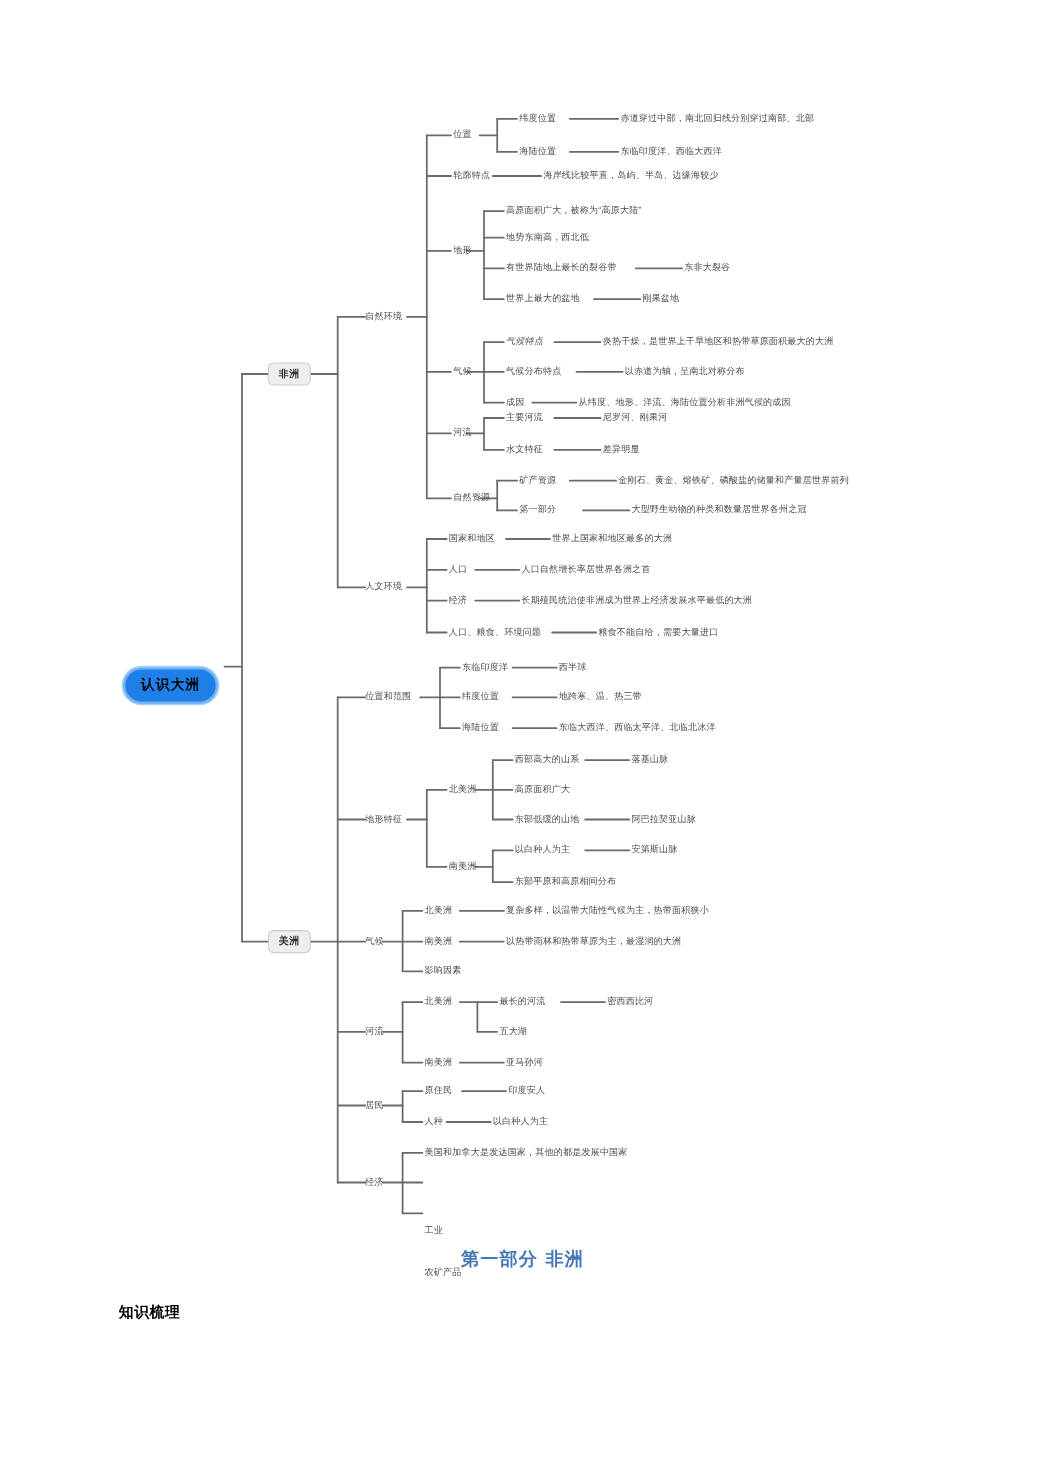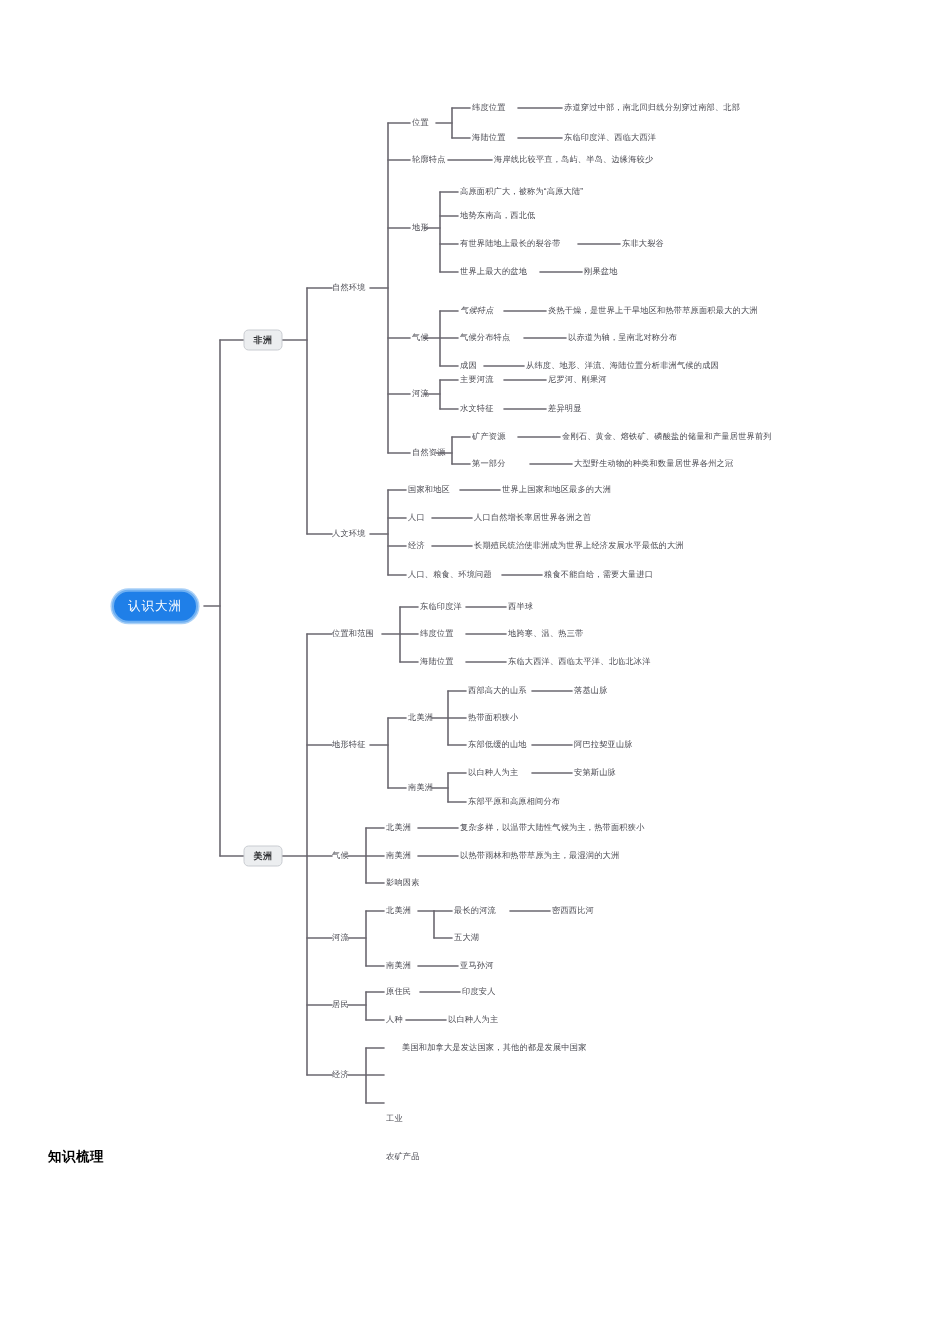--- a/index.html
+++ b/index.html
@@ -40,29 +40,30 @@
     line-height: 1;
     transform: translateY(-50%);
     letter-spacing: 0.2px;
   }
 
   
   .root-node {
     position: absolute;
     transform: translate(-50%, -50%);
     background: #1f7fe8;
-    color: #ffffff;
+    color: #000000;
     font-size: 12.5px;
-    font-weight: normal;
+    font-weight: bold;
     padding: 8px 14px;
     border-radius: 22px;
     border: 2px solid #6fb0f2;
     box-shadow: 0 0 0 1.5px #a9d0f7;
     letter-spacing: 1px;
     line-height: 1;
+    margin-top: 17px;
   }
 
   
   .box-node {
     position: absolute;
     transform: translate(-50%, -50%);
     background: #eceef0;
     color: #2f3033;
     font-size: 9px;
     font-weight: bold;
@@ -92,21 +93,21 @@
     margin-top: 14px;
     letter-spacing: 1px;
   }
   .heading-2 {
     font-size: 16.5px;
     margin-top: 18px;
     letter-spacing: 0.5px;
   }
   .sub-heading {
     margin-top: 28px;
-    margin-left: 48px;
+    margin-left: 108px;
     font-size: 13.5px;
     font-weight: bold;
     color: #000000;
     font-family: "DejaVu Serif", "Liberation Serif", serif;
     letter-spacing: 0.5px;
   }
   .footer {
     position: absolute;
     left: 0;
     right: 0;
@@ -335,21 +336,21 @@
   <div class="node" style="left:420px; top:634px;">纬度位置</div>
   <div class="node" style="left:508px; top:634px;">地跨寒、温、热三带</div>
   <div class="node" style="left:420px; top:662px;">海陆位置</div>
   <div class="node" style="left:508px; top:662px;">东临大西洋、西临太平洋、北临北冰洋</div>
 
   <div class="node" style="left:408px; top:718px;">北美洲</div>
   <div class="node" style="left:408px; top:788px;">南美洲</div>
 
   <div class="node" style="left:468px; top:691px;">西部高大的山系</div>
   <div class="node" style="left:574px; top:691px;">落基山脉</div>
-  <div class="node" style="left:468px; top:718px;">热带面积狭小</div>
+  <div class="node" style="left:468px; top:718px;">高原面积广大</div>
   <div class="node" style="left:468px; top:745px;">东部低缓的山地</div>
   <div class="node" style="left:574px; top:745px;">阿巴拉契亚山脉</div>
 
   <div class="node" style="left:468px; top:773px;">以白种人为主</div>
   <div class="node" style="left:574px; top:773px;">安第斯山脉</div>
   <div class="node" style="left:468px; top:802px;">东部平原和高原相间分布</div>
 
   <div class="node" style="left:386px; top:828px;">北美洲</div>
   <div class="node" style="left:460px; top:828px;">复杂多样，以温带大陆性气候为主，热带面积狭小</div>
   <div class="node" style="left:386px; top:856px;">南美洲</div>
@@ -361,21 +362,22 @@
   <div class="node" style="left:552px; top:911px;">密西西比河</div>
   <div class="node" style="left:454px; top:938px;">五大湖</div>
   <div class="node" style="left:386px; top:966px;">南美洲</div>
   <div class="node" style="left:460px; top:966px;">亚马孙河</div>
 
   <div class="node" style="left:386px; top:992px;">原住民</div>
   <div class="node" style="left:462px; top:992px;">印度安人</div>
   <div class="node" style="left:386px; top:1020px;">人种</div>
   <div class="node" style="left:448px; top:1020px;">以白种人为主</div>
 
-  <div class="node" style="left:402px; top:1048px;">美国和加拿大是发达国家，其他的都是发展中国家</div>
+  <div class="node" style="left:386px; top:1048px;">美国和加拿大是发达国家，其他的都是发展中国家</div>
   <div class="node" style="left:386px; top:1119px;">工业</div>
   <div class="node" style="left:386px; top:1157px;">农矿产品</div>
 
 </div>
 
 <div class="doc-area">
+  <div class="heading-1">第一部分 非洲</div>
   <div class="sub-heading">知识梳理</div>
 </div>
 
 </body></html>

